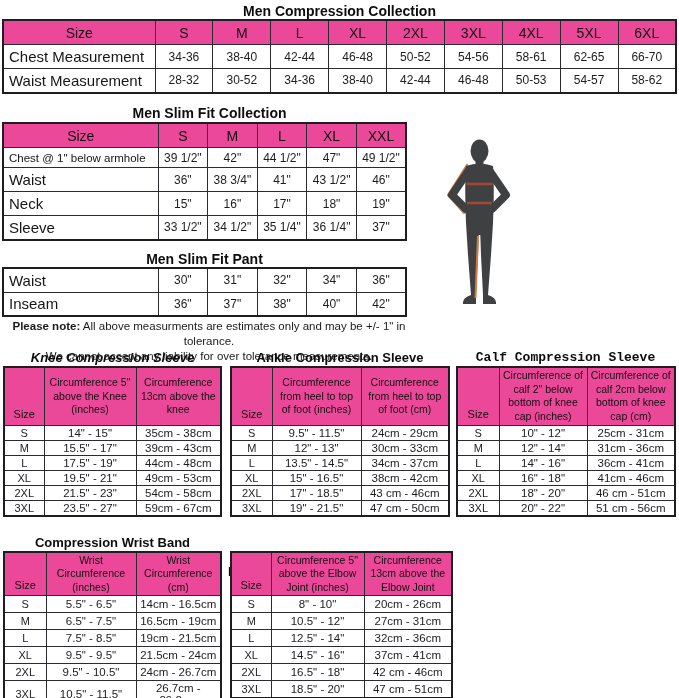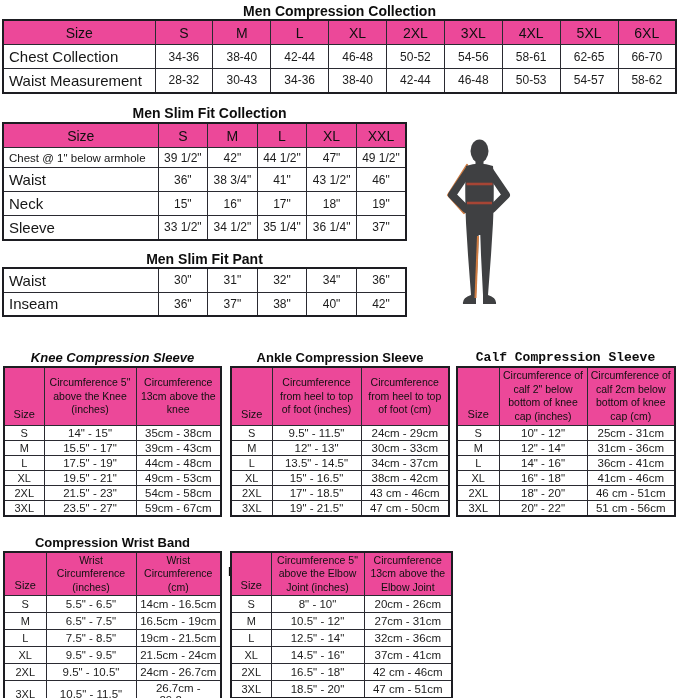--- a/index.html
+++ b/index.html
@@ -58,35 +58,35 @@
         <th>XL</th>
         <th>2XL</th>
         <th>3XL</th>
         <th>4XL</th>
         <th>5XL</th>
         <th>6XL</th>
       </tr>
     </thead>
     <tbody>
         <tr>
-          <td class="c0">Chest Collection</td>
+          <td class="c0">Chest Measurement</td>
           <td class="cv">34-36</td>
           <td class="cv">38-40</td>
           <td class="cv">42-44</td>
           <td class="cv">46-48</td>
           <td class="cv">50-52</td>
           <td class="cv">54-56</td>
           <td class="cv">58-61</td>
           <td class="cv">62-65</td>
           <td class="cv">66-70</td>
         </tr>
         <tr>
           <td class="c0">Waist Measurement</td>
           <td class="cv">28-32</td>
-          <td class="cv">30-43</td>
+          <td class="cv">30-52</td>
           <td class="cv">34-36</td>
           <td class="cv">38-40</td>
           <td class="cv">42-44</td>
           <td class="cv">46-48</td>
           <td class="cv">50-53</td>
           <td class="cv">54-57</td>
           <td class="cv">58-62</td>
         </tr>
       </tbody>
   </table>
@@ -170,20 +170,24 @@
           <td class="c0">Inseam</td>
           <td class="cv">36"</td>
           <td class="cv">37"</td>
           <td class="cv">38"</td>
           <td class="cv">40"</td>
           <td class="cv">42"</td>
         </tr>
       </tbody>
   </table>
 
+  <div class="note">
+    <div><b>Please note:</b><span> All above measurments are estimates only and may be +/- 1" in tolerance.</span></div>
+    <div>We cannot accept any liability for over tolerance measurements.</div>
+  </div>
 
   <svg class="fig" viewBox="0 0 86 182">
     <ellipse cx="38.5" cy="18" rx="9" ry="11.5" fill="#3f4042"></ellipse>
     <rect x="34.5" y="26" width="8" height="9" fill="#3f4042"></rect>
 
     <polyline points="26,32 7,62 23,80" fill="none" stroke="#cf7c42" stroke-width="2.2" stroke-linejoin="round" stroke-linecap="round"></polyline>
 
     <polyline points="28,37 11,62 25,76" fill="none" stroke="#3f4042" stroke-width="8" stroke-linejoin="round" stroke-linecap="round"></polyline>
     <polyline points="48,37 65,62 51,76" fill="none" stroke="#3f4042" stroke-width="8" stroke-linejoin="round" stroke-linecap="round"></polyline>
 

